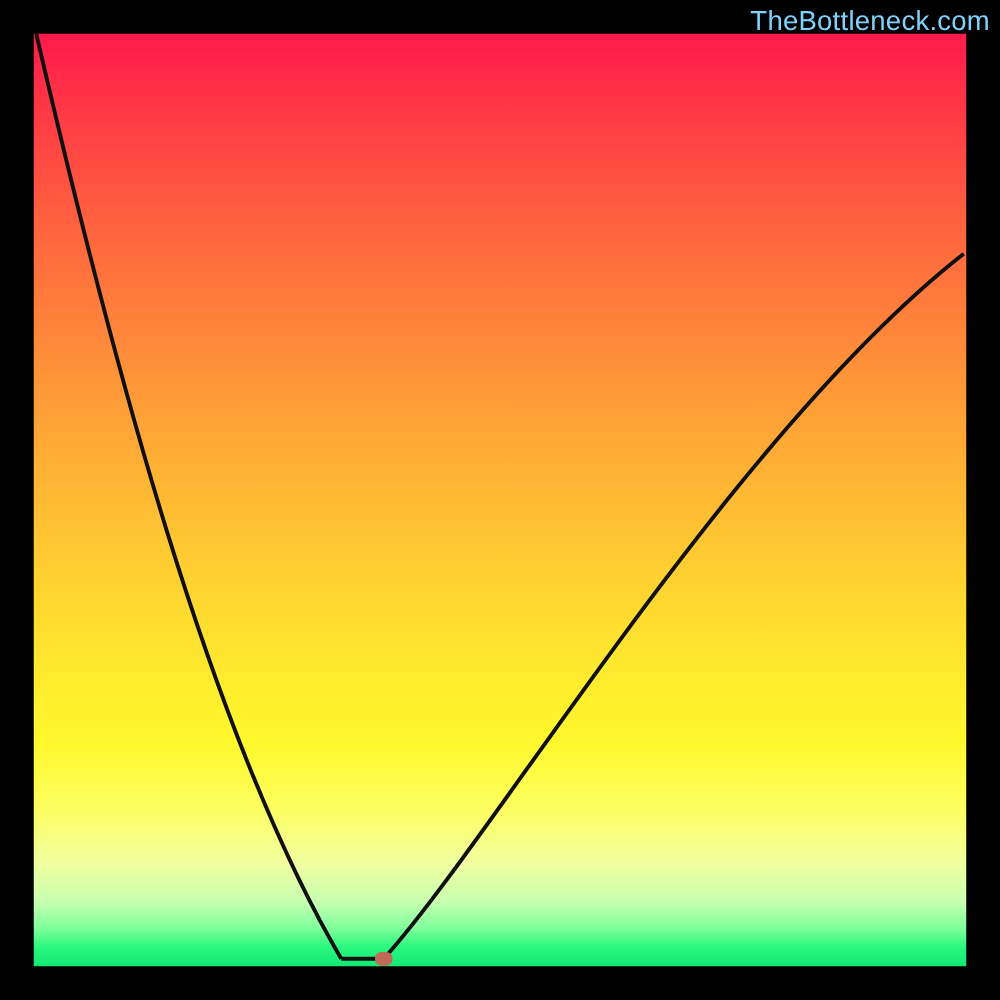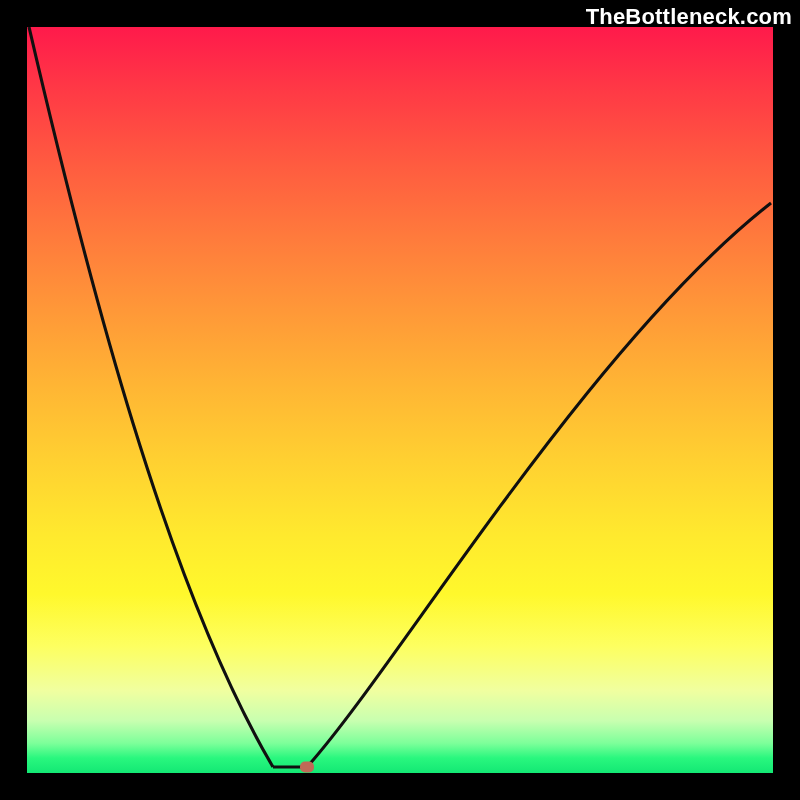--- a/index.html
+++ b/index.html
@@ -9,22 +9,22 @@
     width: 800px;
     height: 800px;
     background: #000;
   }
   .watermark {
     position: absolute;
     top: 4px;
     right: 8px;
     font-family: Arial, Helvetica, sans-serif;
     font-size: 22px;
-    font-weight: 700;
-    color: #ffffff;
+    font-weight: 400;
+    color: #7dd3fc;
     letter-spacing: 0.2px;
   }
   .plot {
     position: absolute;
     left: 27px;
     top: 27px;
     width: 746px;
     height: 746px;
   }
   .gradient {

